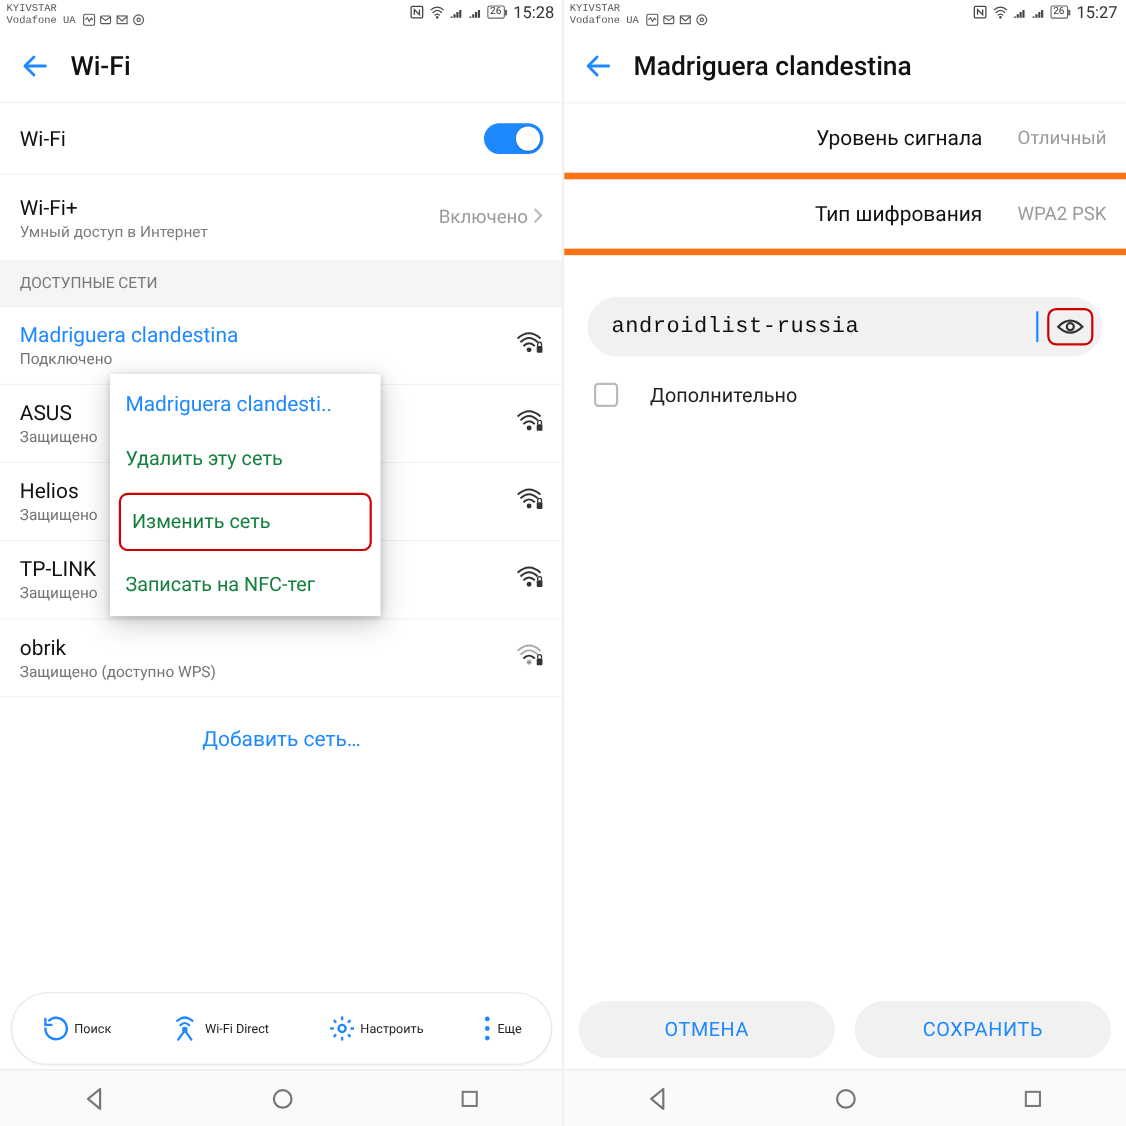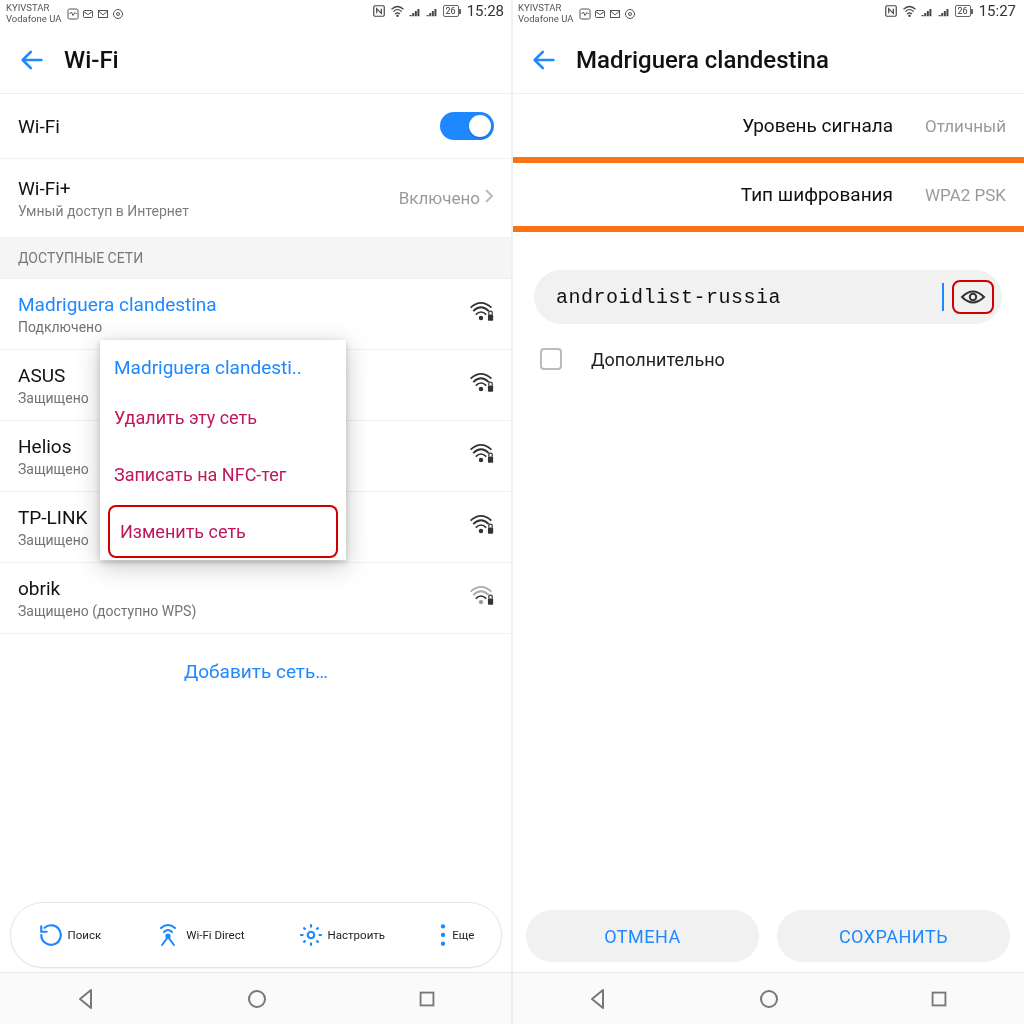--- a/index.html
+++ b/index.html
@@ -19,21 +19,21 @@
     height: 26px; width: 100%;
     display:flex; align-items:flex-start; justify-content:space-between;
     padding: 2px 6px 0 6px; font-size:10px; color:#555;
   }
   .status .carriers { line-height:11px; }
   .status .carriers div { font-size:9.5px; }
   .status .right { display:flex; align-items:center; gap:4px; font-size:11px; color:#333;}
   .status .right svg { display:block; }
   .sicon { display:inline-flex; align-items:center; justify-content:center; }
   .s-icons-left { display:flex; gap:3px; margin-left:6px; margin-top:1px;}
-  .status-left-wrap{display:flex; align-items:center;}
+  .status-left-wrap{display:flex; align-items:flex-end;font-family:Liberation Mono, monospace;}
   .batt { display:inline-flex; align-items:center; border:1px solid #666; border-radius:2px; padding:0 2px; font-size:9px; height:12px; position:relative;}
   .batt:after{content:""; position:absolute; right:-3px; top:3px; width:2px; height:5px; background:#666;}
   .time { font-size:15px; color:#333; margin-left:4px; margin-right:2px;}
   
   .header {
     height: 68px; display:flex; align-items:center; gap:18px;
     padding: 0 18px; border-bottom:1px solid #eee;
   }
   .back-arrow svg { display:block;}
   .header-title { font-size:24px; font-weight:500; color:#111;}
@@ -72,21 +72,21 @@
   .navbar{ position:absolute; bottom:0; left:0; right:0; height:52px; background:#fafafa; border-top:1px solid #e8e8e8;
     display:flex; align-items:center; justify-content:space-around;}
   .navbar svg{ display:block; }
   
   .ctx {
     position:absolute; left:100px; top:340px; width:246px; background:#fff;
     box-shadow:0 6px 24px rgba(0,0,0,.22), 0 2px 6px rgba(0,0,0,.18);
     border-radius:0; z-index:5;
   }
   .ctx .ctx-title{ color:#1e88ff; font-size:19px; padding:16px 14px 10px;}
-  .ctx .ctx-item{ font-size:18px; color:#be185d; padding:18px 14px;}
+  .ctx .ctx-item{ font-size:18px; color:#15803d; padding:18px 14px;}
   .ctx .ctx-item.hl{ border:2px solid #d00000; border-radius:8px; margin:2px 8px; padding:14px 10px;}
   
   .edit-area{ padding:20px 18px 0;}
   .pw-field{
     margin:18px 4px 0; background:#f1f1f1; border-radius:28px; height:54px;
     display:flex; align-items:center; padding:0 8px 0 22px;
   }
   .pw-field input{
     flex:1; border:none; background:transparent; font-family: "Courier New", monospace;
     font-size:20px; letter-spacing:0.5px; color:#111; outline:none;
@@ -297,22 +297,22 @@
       </span>
     </div>
 
     <div class="add-net">
       <span>Добавить сеть…</span>
     </div>
 
     <div class="ctx">
       <div class="ctx-title">Madriguera clandesti..</div>
       <div class="ctx-item">Удалить эту сеть</div>
+      <div class="ctx-item hl">Изменить сеть</div>
       <div class="ctx-item">Записать на NFC-тег</div>
-      <div class="ctx-item hl">Изменить сеть</div>
     </div>
 
     <div class="toolbar">
       <div class="tb-item">
         <svg width="26" height="26" viewBox="0 0 24 24" fill="none" stroke="#1e88ff" stroke-width="2" stroke-linecap="round">
             <path d="M3 12 a9 9 0 1 0 3 -6.7"></path>
             <path d="M3 4 v5 h5"></path>
           </svg>
         <span class="lbl">Поиск</span>
       </div>

